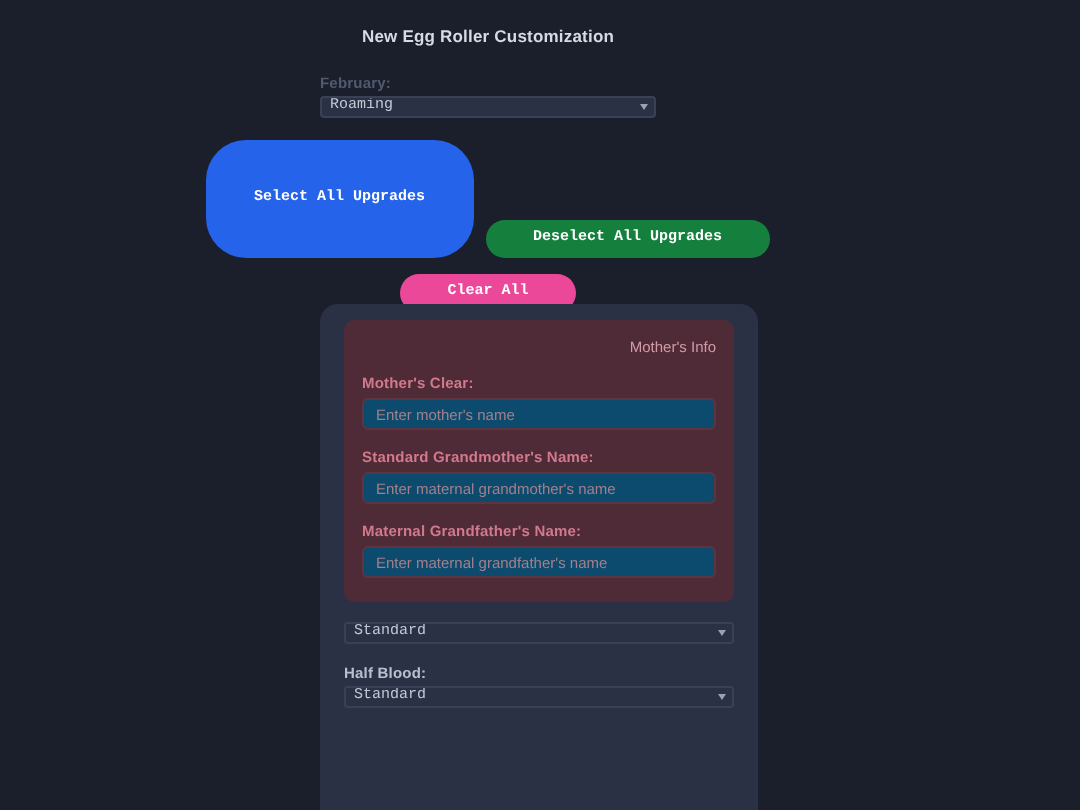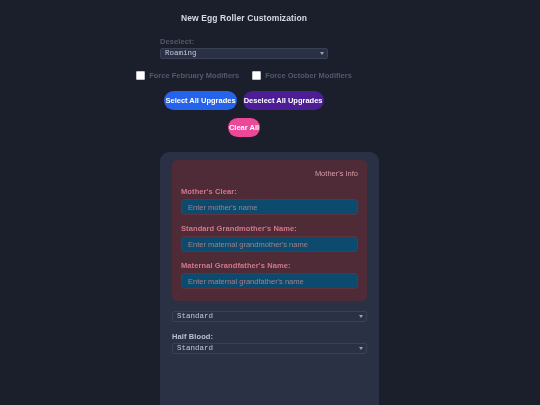--- a/index.html
+++ b/index.html
@@ -110,31 +110,31 @@
   
   .btn-row {
     display: flex;
     justify-content: center;
     gap: 6px;
     margin-top: 11px;
   }
   .btn {
     border: none;
     border-radius: 20px;
-    font-family: Liberation Sans, sans-serif;
+    font-family: Liberation Mono, monospace;
     font-size: 7.5px;
     font-weight: bold;
     color: #ffffff;
-    padding: 5px 1px;
+    padding: 5px 24px;
     cursor: pointer;
     white-space: nowrap;
     line-height: 9px;
   }
   .btn-primary  { background: #2563eb; }
-  .btn-neutral  { background: #4c1d95; }
+  .btn-neutral  { background: #15803d; margin-top: 40px; }
   .btn-danger   { background: #ec4899; }
 
   .btn-row-center {
     display: flex;
     justify-content: center;
     margin-top: 8px;
   }
 
   
   .outer-card {
@@ -195,39 +195,29 @@
   }
 </style>
 </head>
 <body>
 
 <div class="page">
 
   <div class="page-title">New Egg Roller Customization</div>
 
   <div class="top-form">
-    <div class="field-label">Deselect:</div>
+    <div class="field-label">February:</div>
     <div class="sel-wrap">
       <select class="sel">
         <option>Roaming</option>
       </select>
       <span class="caret"></span>
     </div>
   </div>
 
-  <div class="checkbox-row">
-    <div class="cb-item">
-      <span class="cb-box"></span>
-      <span class="cb-label">Force February Modifiers</span>
-    </div>
-    <div class="cb-item">
-      <span class="cb-box"></span>
-      <span class="cb-label">Force October Modifiers</span>
-    </div>
-  </div>
 
   <div class="btn-row">
     <button class="btn btn-primary">Select All Upgrades</button>
     <button class="btn btn-neutral">Deselect All Upgrades</button>
   </div>
   <div class="btn-row-center">
     <button class="btn btn-danger">Clear All</button>
   </div>
 
   <div class="outer-card">

